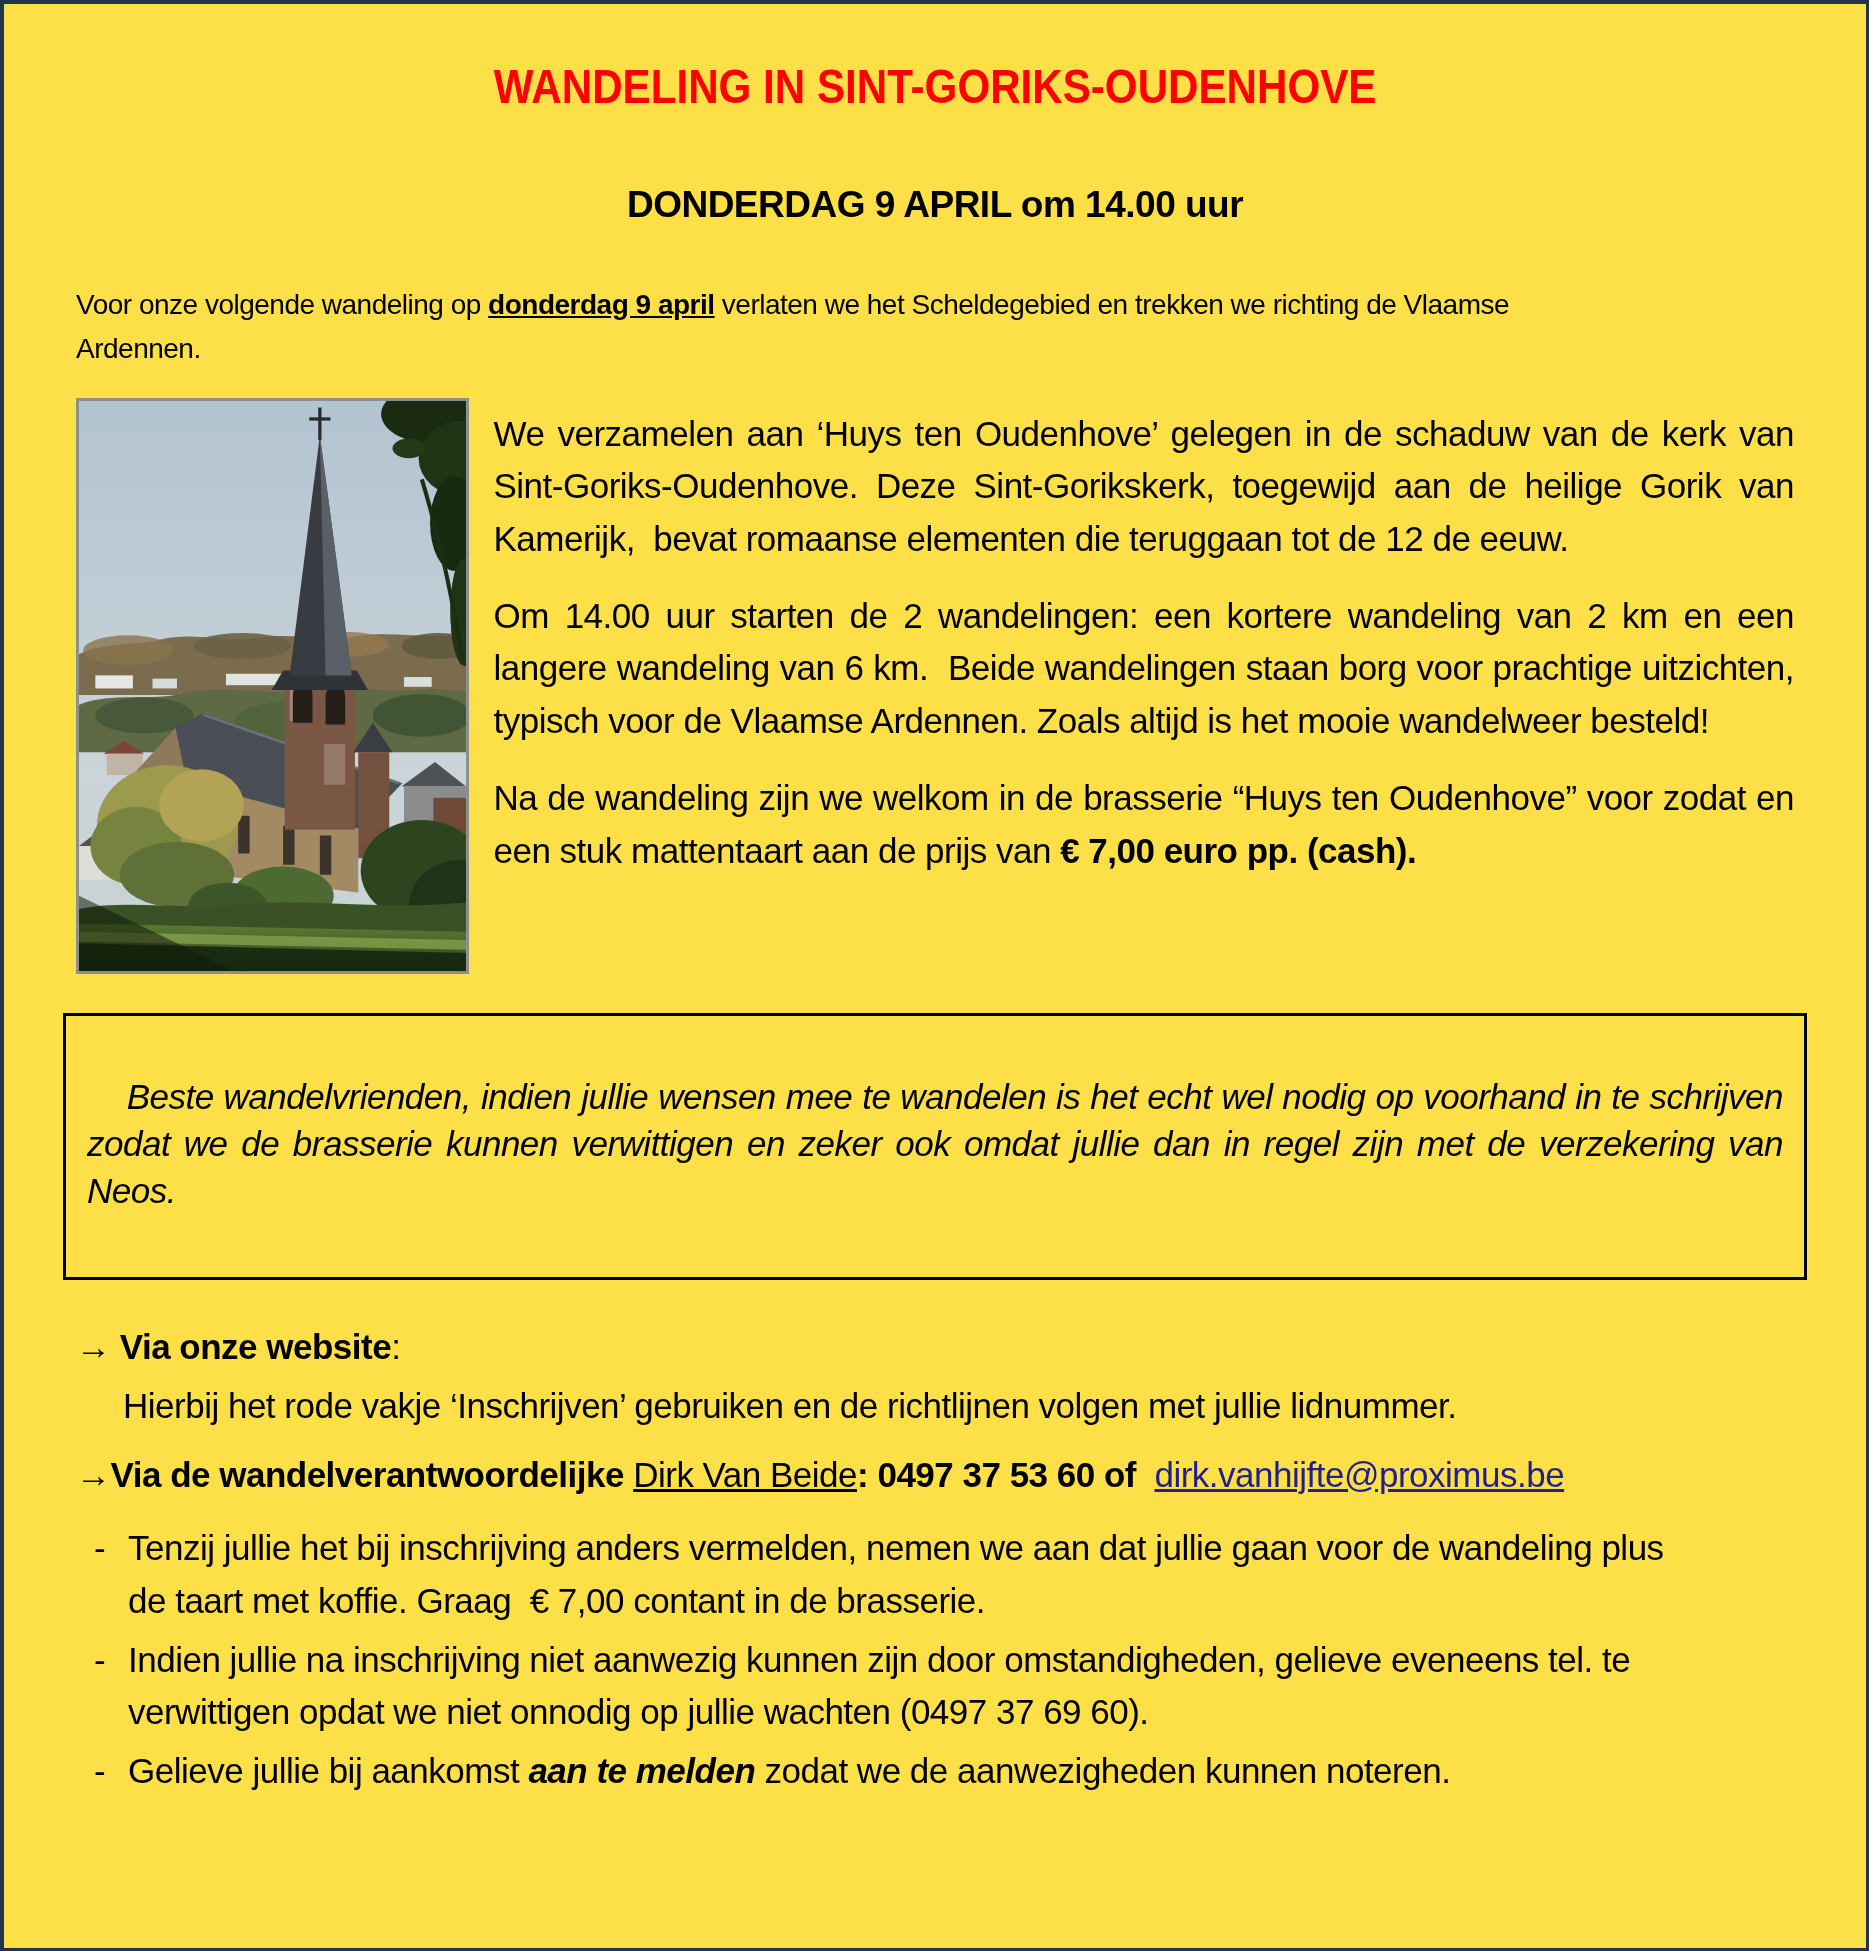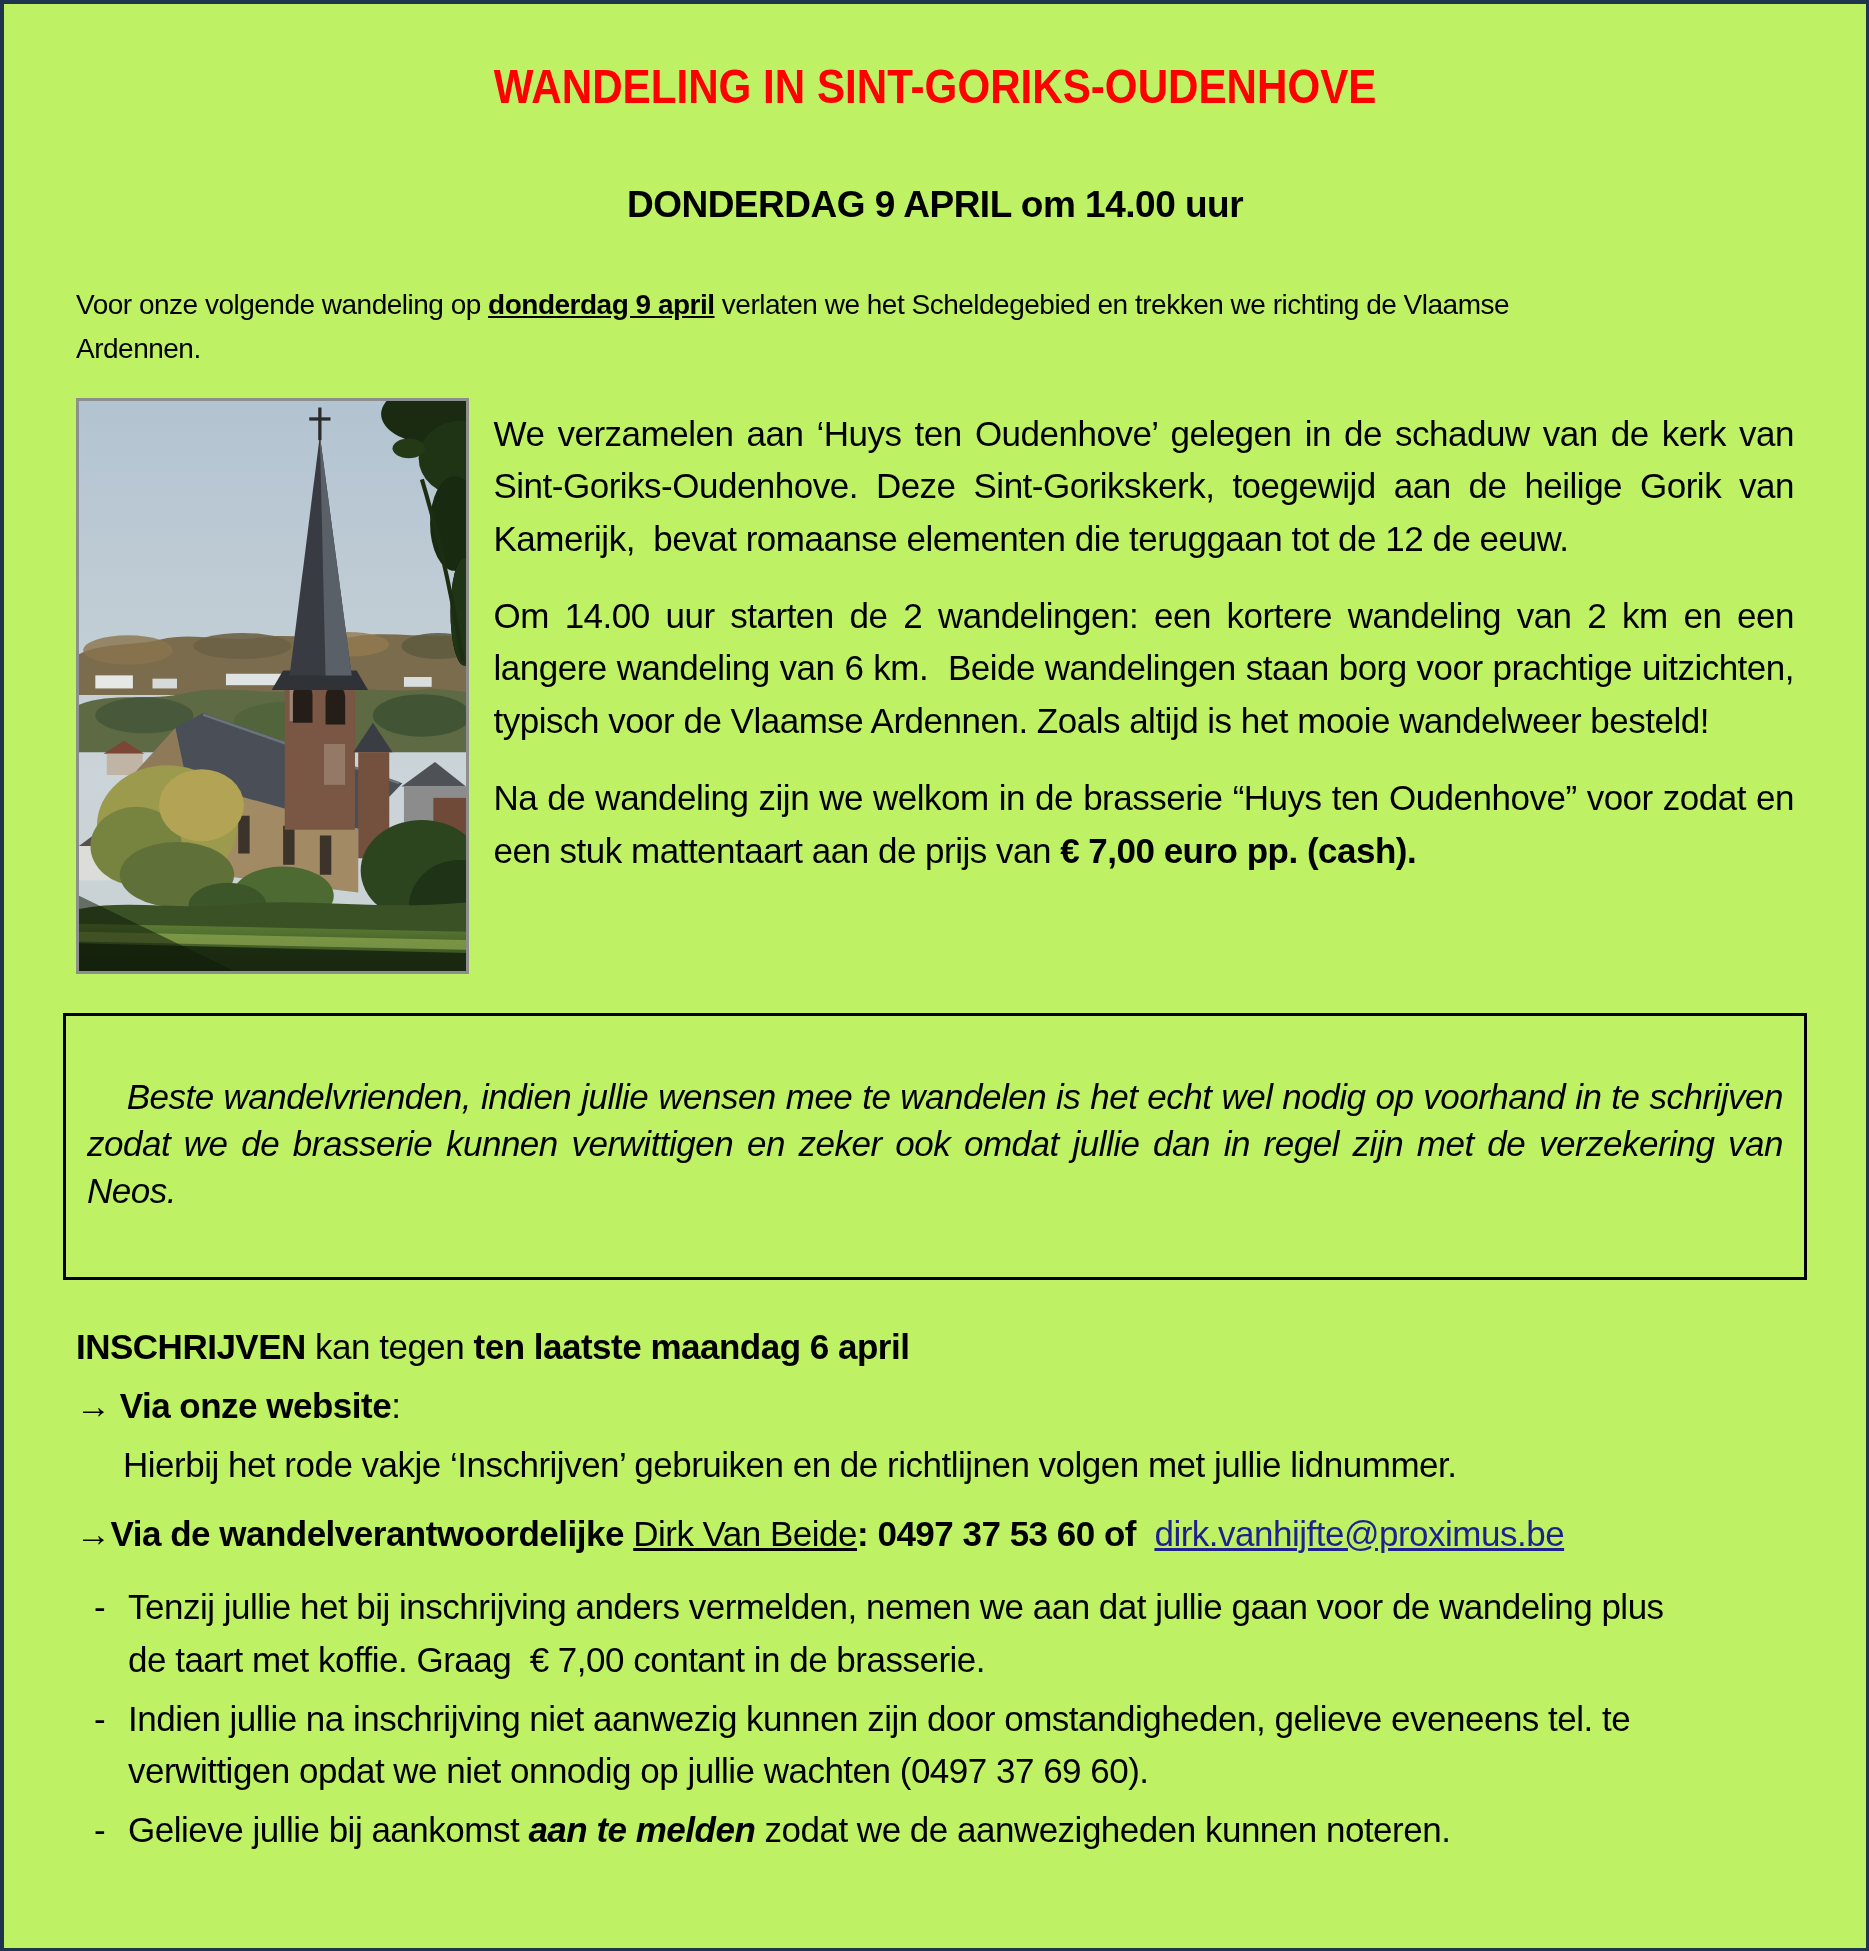--- a/index.html
+++ b/index.html
@@ -1,18 +1,18 @@
 <!DOCTYPE html>
 <html lang="nl" style="font-size:13px"><head>
 <meta charset="utf-8">
 <style>
   html,body{margin:0;padding:0;background:#fff;}
   .page{
     width:1870px;height:1952px;box-sizing:border-box;
-    background:#bef264;border:4.9px solid #20344e;
+    background:#fde047;border:4.9px solid #20344e;
     padding:46px 72px 0 72px;overflow:hidden;position:relative;
     font-family:"Liberation Sans",sans-serif;color:#000;
   }
   .doc-text{letter-spacing:-0.5px;}
   .title{margin:8.2px 0 0 0;text-align:center;font-size:49px;font-weight:bold;}
   .title-inner{display:inline-block;transform:scaleX(.86);transform-origin:center;white-space:nowrap;}
   .subtitle{text-align:center;font-size:37px;font-weight:bold;margin-top:70px;}
   .intro{margin-top:57px;font-size:28px;line-height:1.55;max-width:1555px;white-space:pre-wrap;}
   .bu{font-weight:bold;text-decoration:underline;}
   .b{font-weight:bold;}
@@ -151,21 +151,20 @@
       <p class="last"><span>Na de wandeling zijn we welkom in de brasserie “Huys ten Oudenhove” voor zodat en een stuk mattentaart aan de prijs van </span><span class="b">€ 7,00 euro pp. (cash).</span></p>
     </div>
   </div>
 
   <div class="notice doc-text">
     <span>Beste wandelvrienden, indien jullie wensen mee te wandelen is het echt wel nodig op voorhand in te schrijven zodat we de brasserie kunnen verwittigen en zeker ook omdat jullie dan in regel zijn met de verzekering van Neos.</span>
   </div>
 
   <div class="practical doc-text">
 
-    <div class="pline"><span class="b">INSCHRIJVEN</span><span> kan tegen </span><span class="b">ten laatste maandag 6 april</span></div>
 
     <div class="pline"><span class="b">→</span><span class="b"> Via onze website</span><span>:</span></div>
 
     <div class="pline indent">Hierbij het rode vakje ‘Inschrijven’ gebruiken en de richtlijnen volgen met jullie lidnummer.</div>
 
     <div class="pline contact"><span class="b">→</span><span class="b">Via de wandelverantwoordelijke </span><span class="name-u">Dirk Van Beide</span><span class="b">: 0497 37 53 60 of  </span><a class="email">dirk.vanhijfte@proximus.be</a></div>
   </div>
 
   <div class="notes doc-text">
     <div class="note"><span class="dash">-</span><span>Tenzij jullie het bij inschrijving anders vermelden, nemen we aan dat jullie gaan voor de wandeling plus de taart met koffie. Graag  € 7,00 contant in de brasserie.</span></div>

